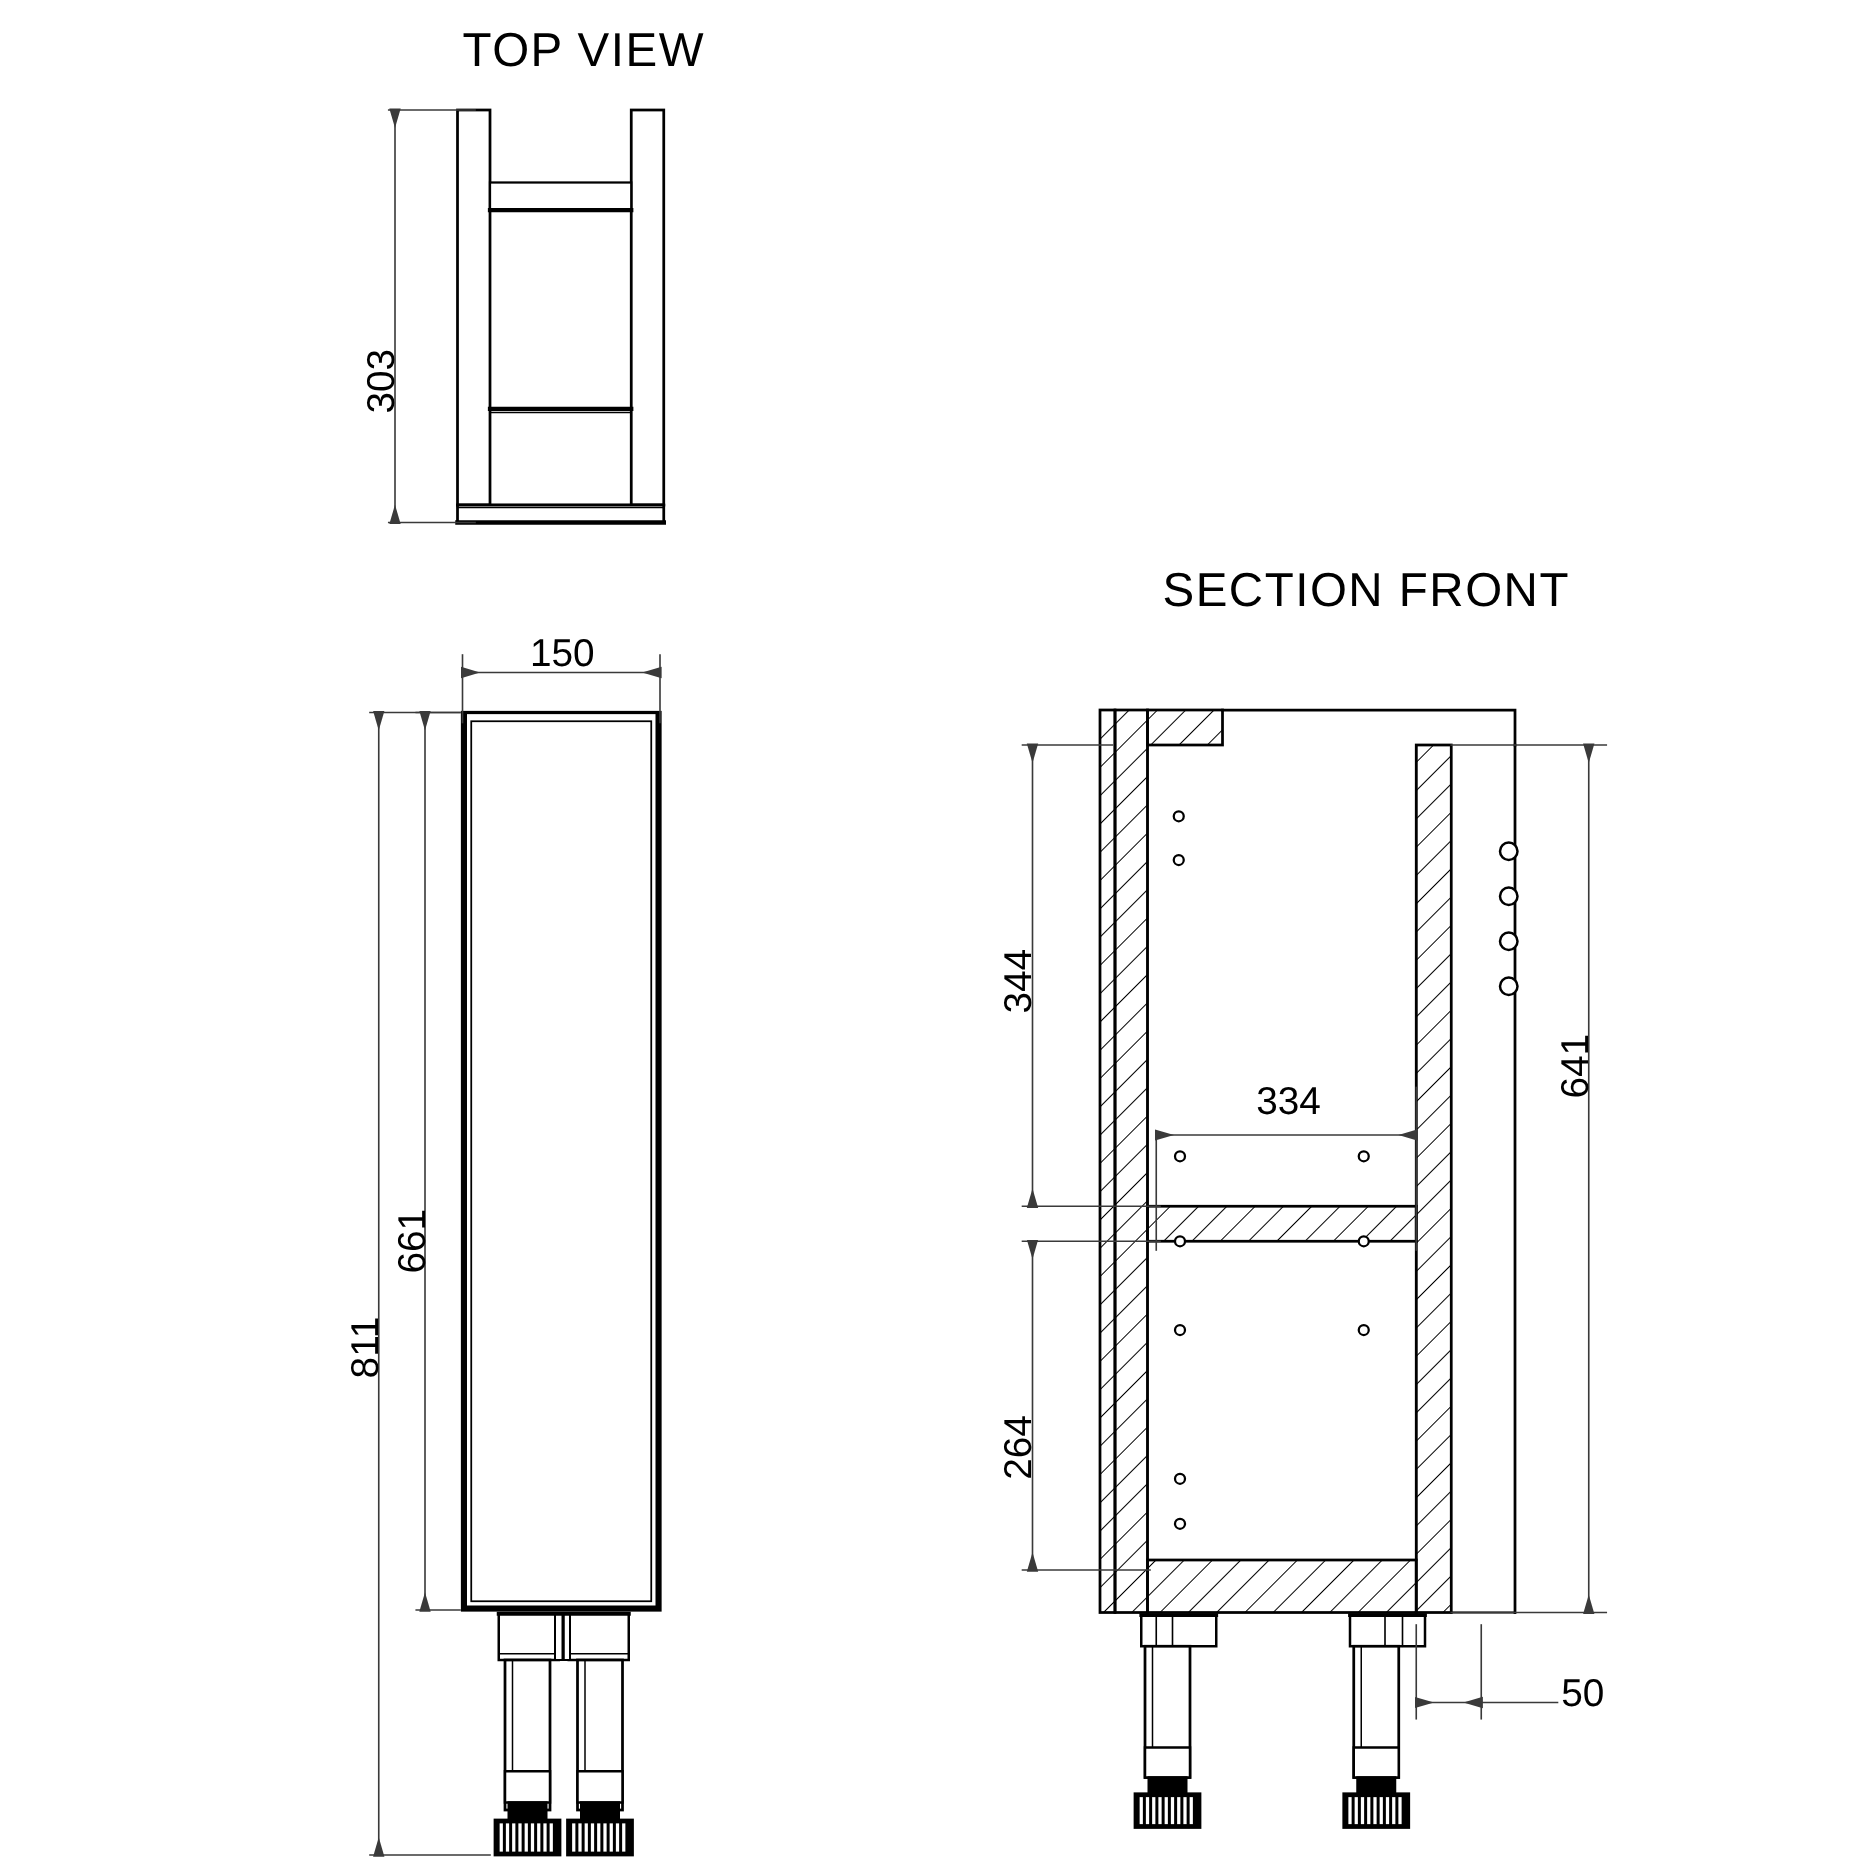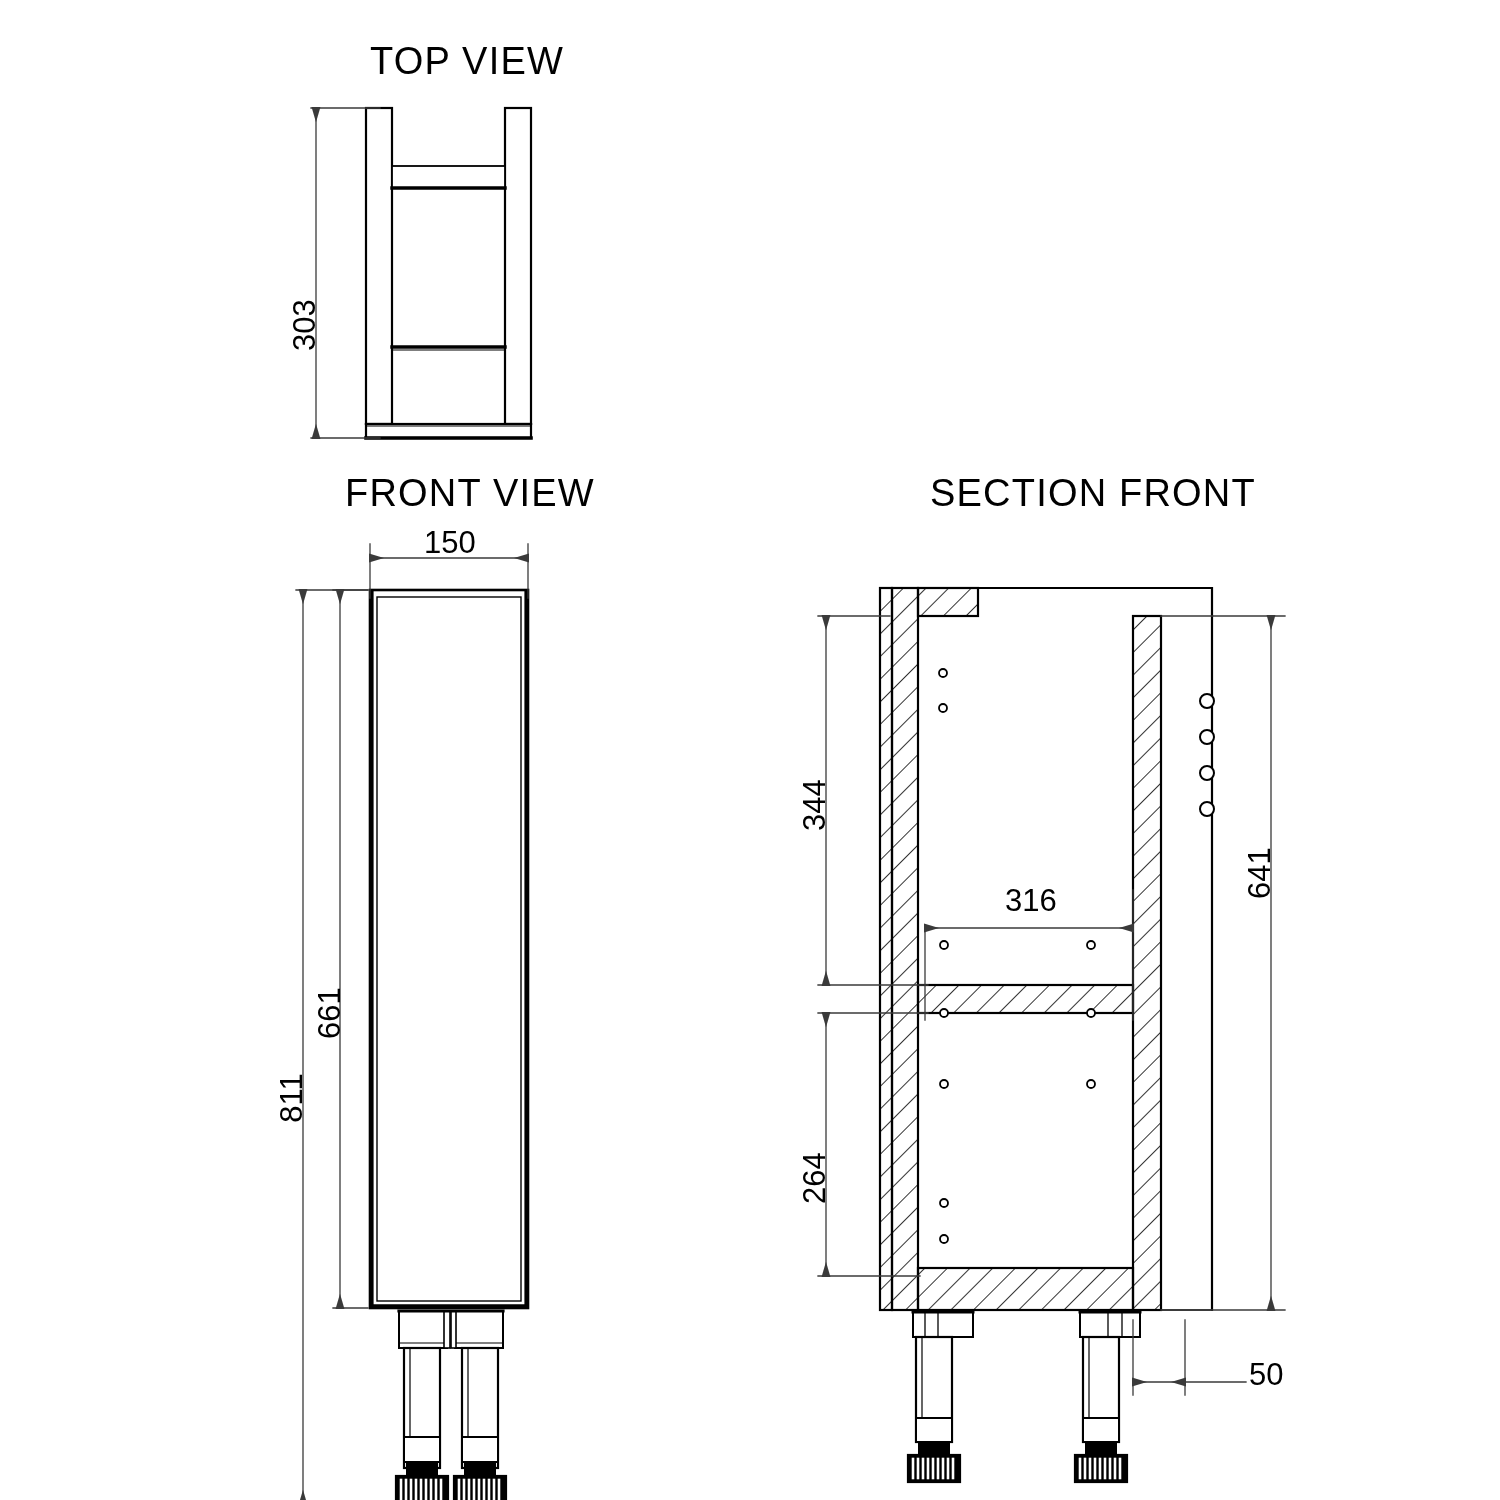--- a/index.html
+++ b/index.html
@@ -11,21 +11,20 @@
     width: 1500px;
     height: 1500px;
     font-family: "Liberation Sans", sans-serif;
     color: #000000;
     overflow: hidden;
   }
   #drawing-root {
     position: relative;
     width: 1500px;
     height: 1068px;
-    margin-top: 20px;
   }
   svg.cad {
     position: absolute;
     left: 0;
     top: 0;
     width: 1500px;
     height: 1500px;
   }
   .view-title {
     position: absolute;
@@ -274,33 +273,32 @@
         <line x1="1133" y1="1362" x2="1185" y2="1362" marker-start="url(#arrB)" marker-end="url(#arrF)"></line>
         <line x1="1185" y1="1362" x2="1246" y2="1362"></line>
       </g>
     </g>
   </svg>
 
   <div class="view-title" style="left:370px; top:20px;">TOP VIEW</div>
 
   <div class="dim-text rot90" style="left:265px; top:287px; width:80px; text-align:center;">303</div>
 
-  <div class="view-title" style="left:345px; top:452px;">FRONT VIEW</div>
 
   <div class="dim-text" style="left:424px; top:505px;">150</div>
 
   <div class="dim-text rot90" style="left:252px; top:1060px; width:80px; text-align:center;">811</div>
 
   <div class="dim-text rot90" style="left:290px; top:975px; width:80px; text-align:center;">661</div>
 
   <div class="view-title" style="left:930px; top:452px;">SECTION FRONT</div>
 
   <div class="dim-text rot90" style="left:775px; top:767px; width:80px; text-align:center;">344</div>
 
   <div class="dim-text rot90" style="left:775px; top:1140px; width:80px; text-align:center;">264</div>
 
-  <div class="dim-text" style="left:1005px; top:863px;">316</div>
+  <div class="dim-text" style="left:1005px; top:863px;">334</div>
 
   <div class="dim-text rot90" style="left:1220px; top:835px; width:80px; text-align:center;">641</div>
 
   <div class="dim-text" style="left:1249px; top:1337px;text-align:center;">50</div>
 
 </div>
 
 </body></html>

